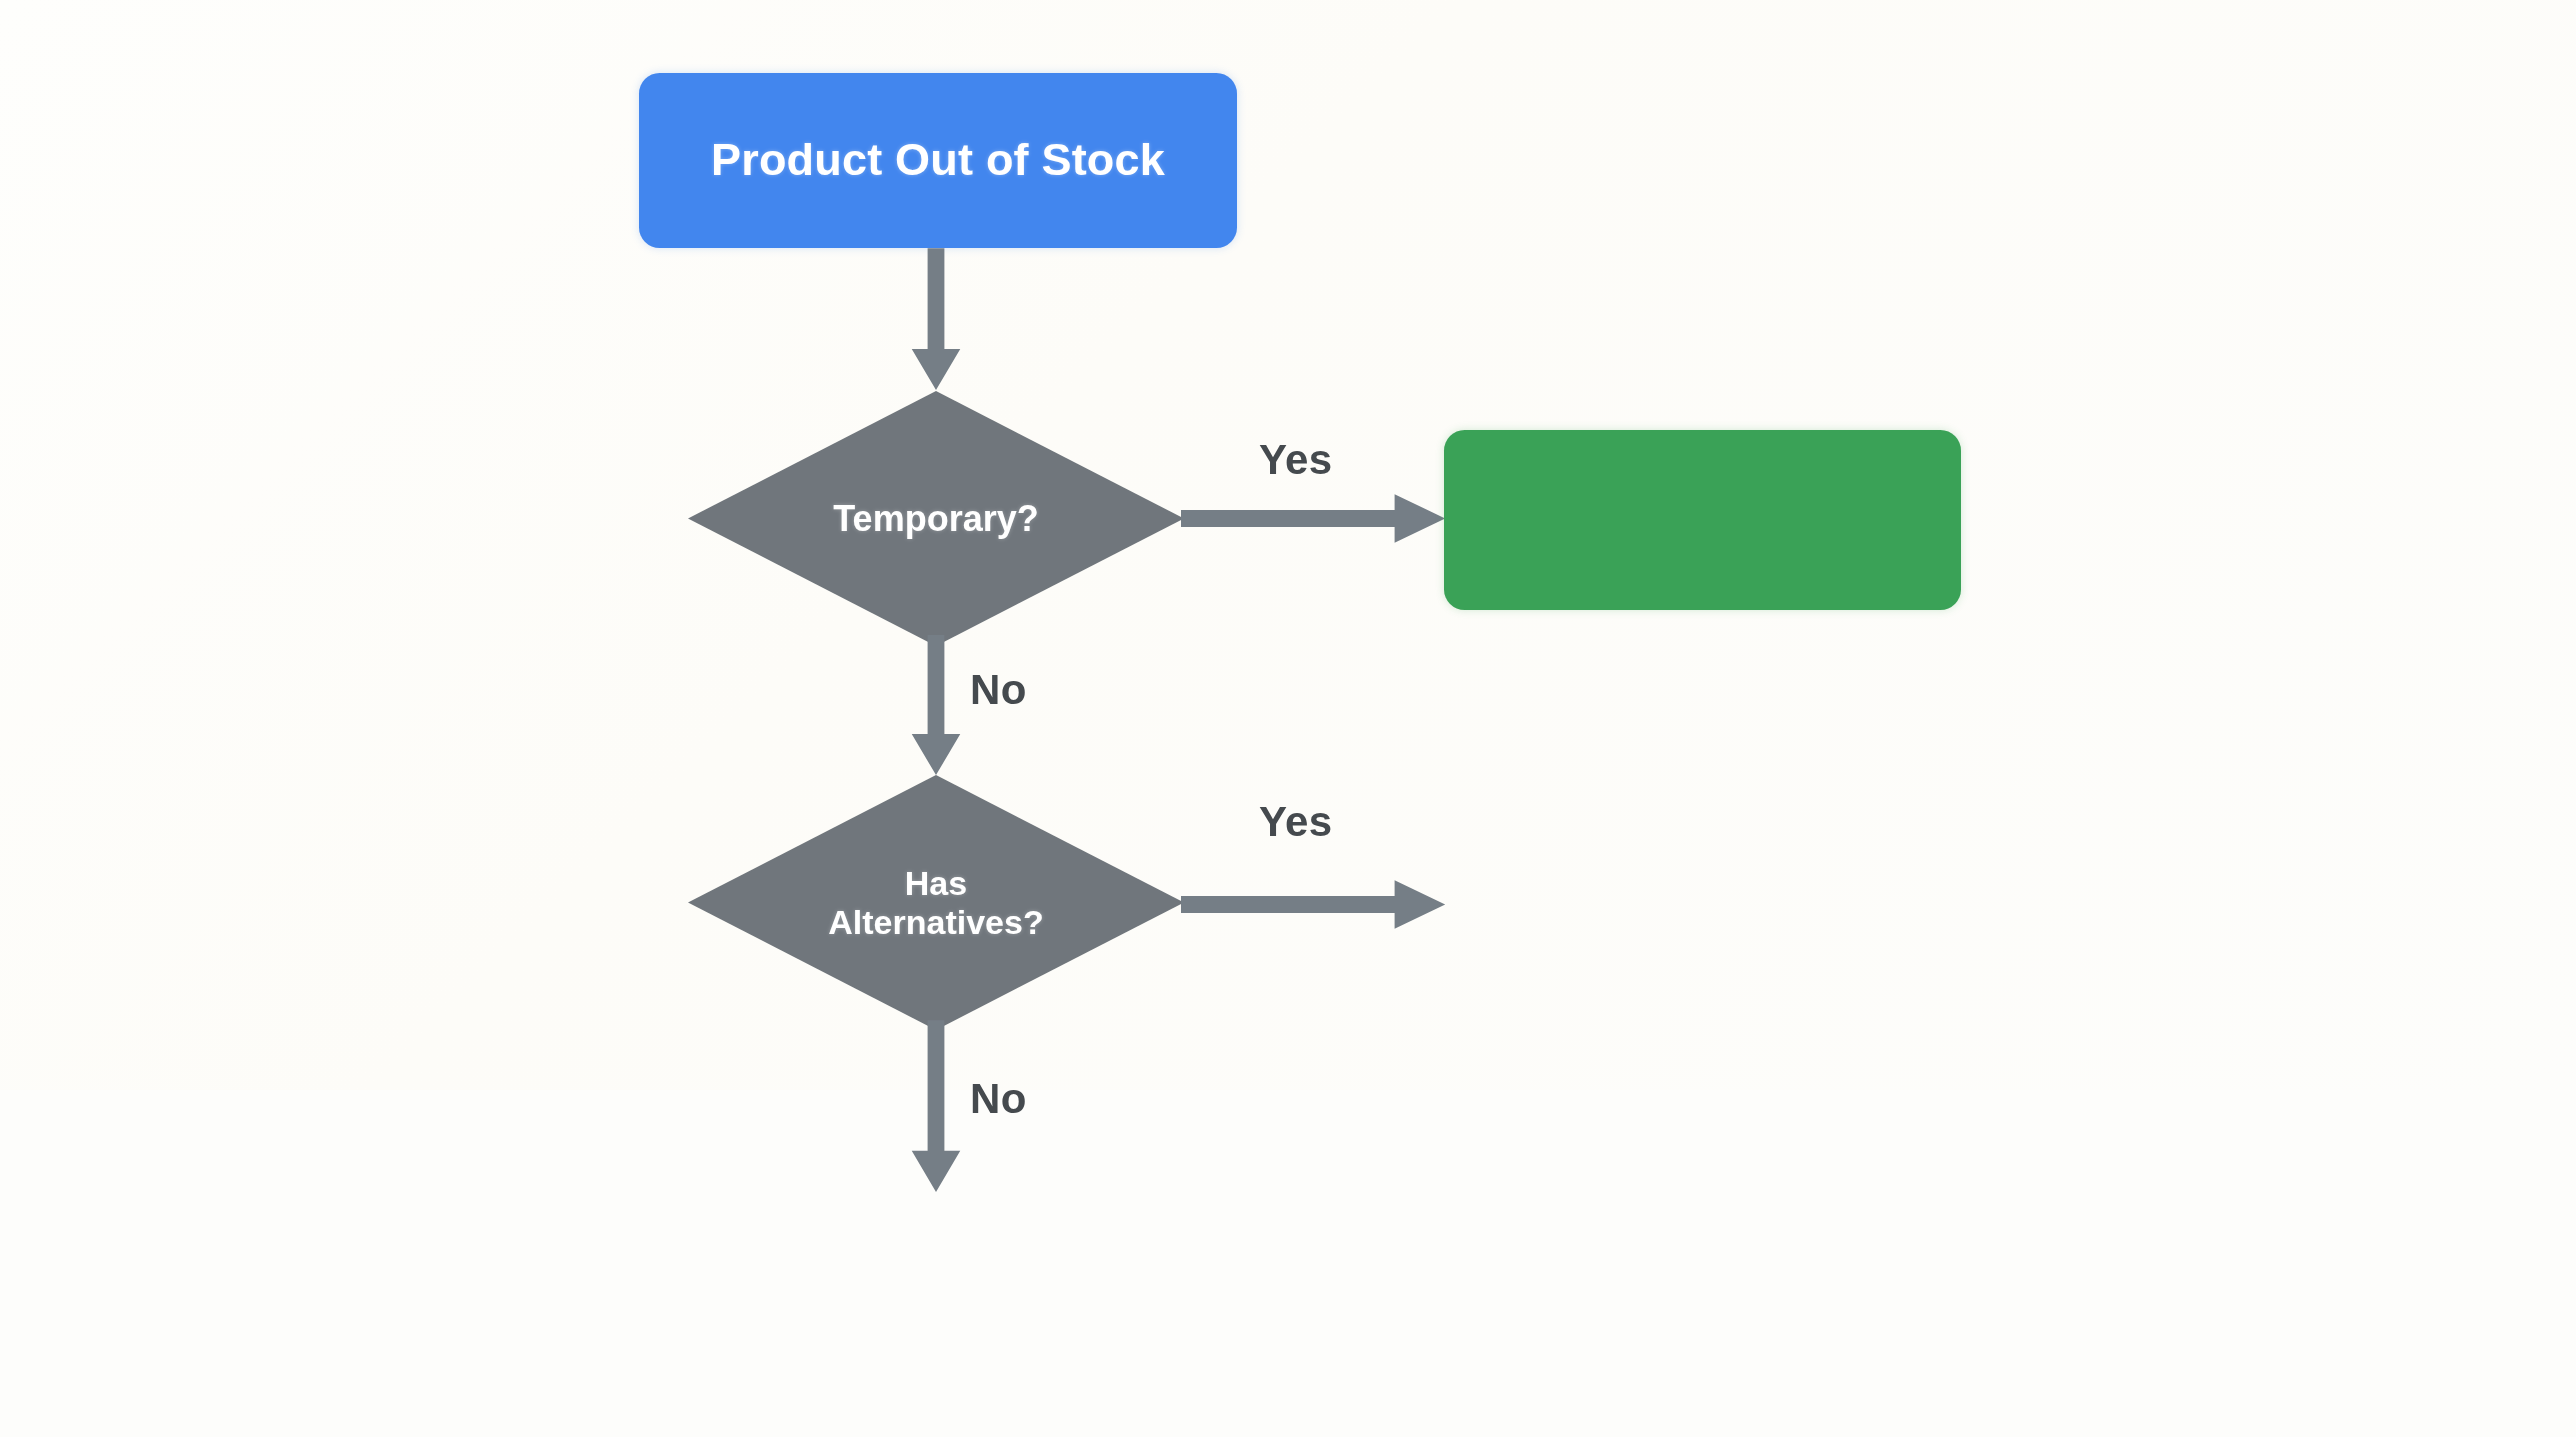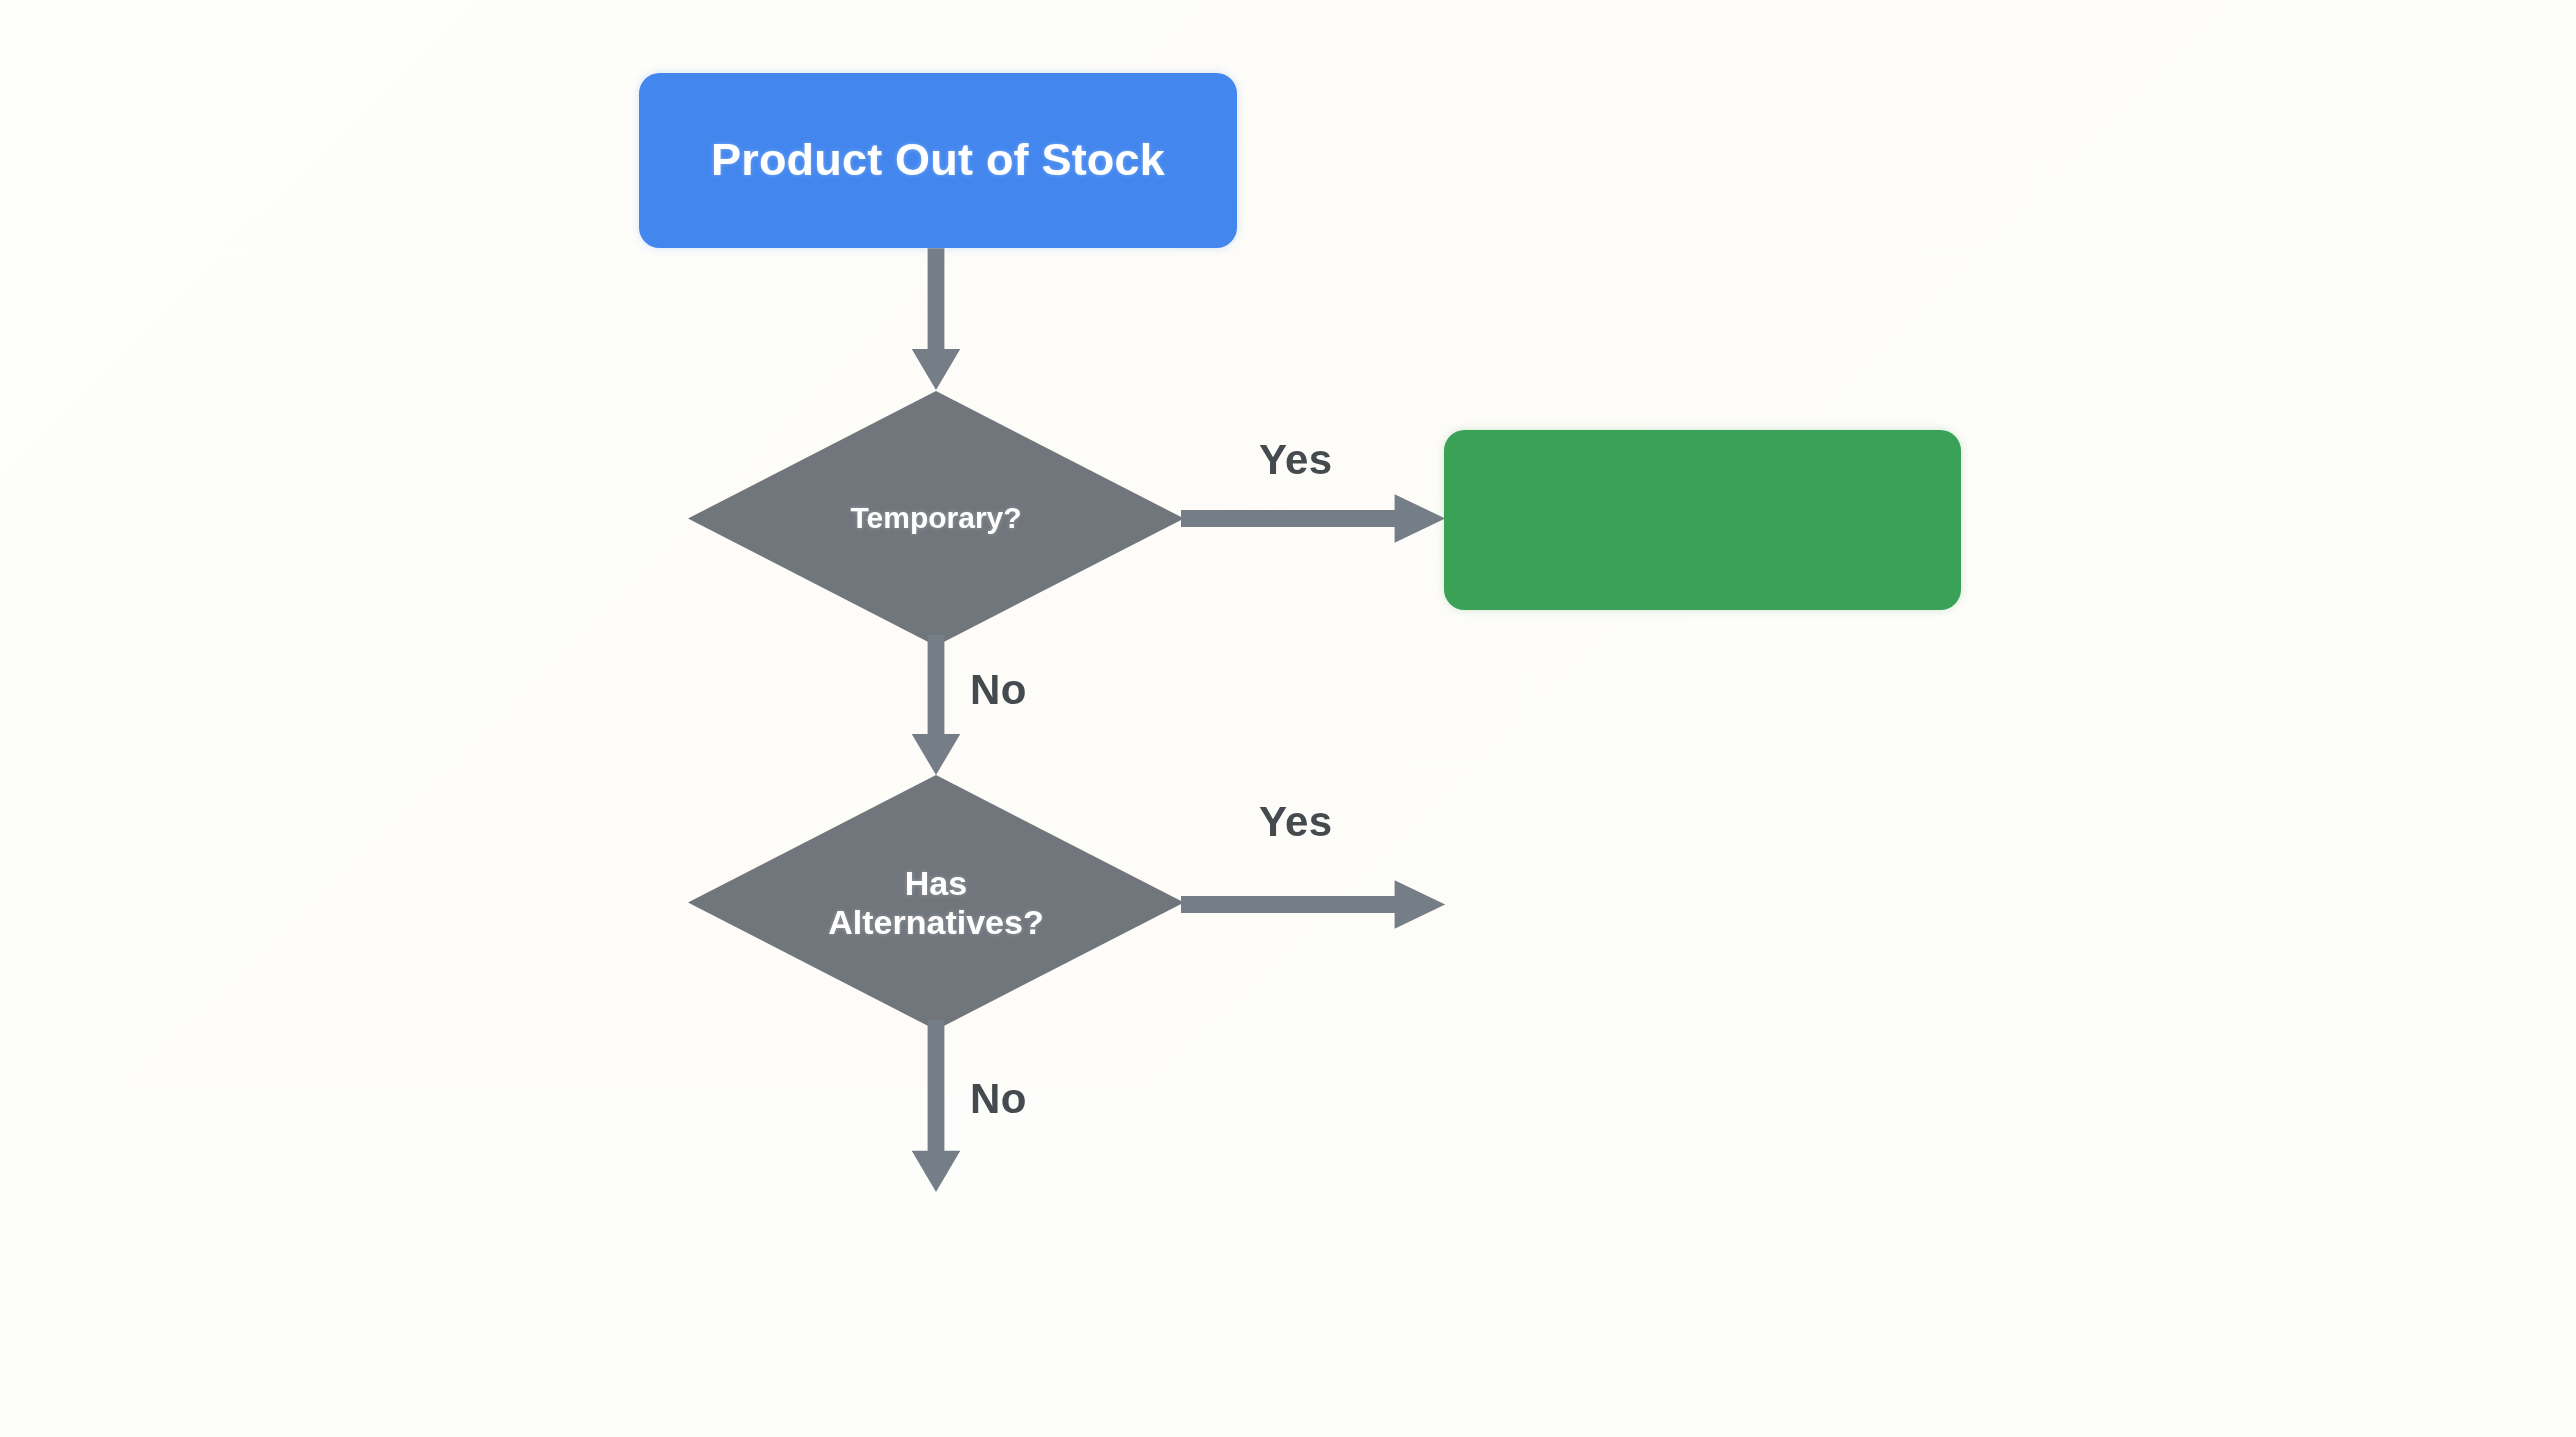--- a/index.html
+++ b/index.html
@@ -107,21 +107,21 @@
   </div>
 
   <div class="arrow" style="left:908px; top:248px; width:56px; height:145px;">
     <svg width="56" height="145" viewBox="0 0 60 155" aria-hidden="true">
       <polygon points="21,0 39,0 39,108 56,108 30,152 4,108 21,108" fill="#757e86"></polygon>
     </svg>
   </div>
 
   <div class="diamond-wrap" style="left:688px; top:391px; width:496px; height:255px;">
     <div class="diamond-shape"></div>
-    <div class="diamond-label" style="font-size:30px;align-items:center;">
+    <div class="diamond-label" style="font-size:36px;align-items:center;">
       <span>Temporary?</span>
     </div>
   </div>
 
   <div class="arrow" style="left:1181px; top:494px; width:267px; height:49px;">
     <svg width="267" height="49" viewBox="0 0 285 52" aria-hidden="true">
       <polygon points="0,17 228,17 228,0 282,26 228,52 228,35 0,35" fill="#757e86"></polygon>
     </svg>
   </div>
   <div class="edge-label" style="left:1259px; top:436px; font-size:42px;">Yes</div>

